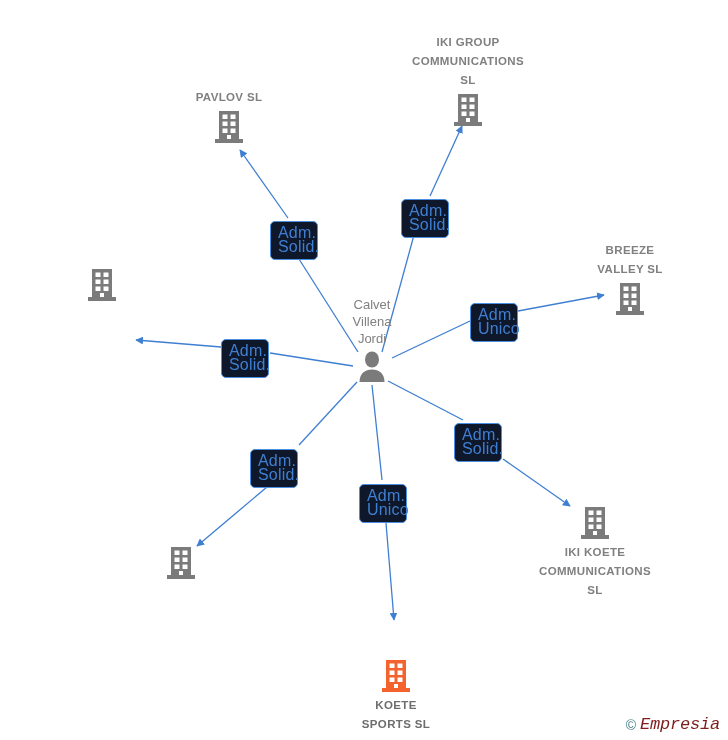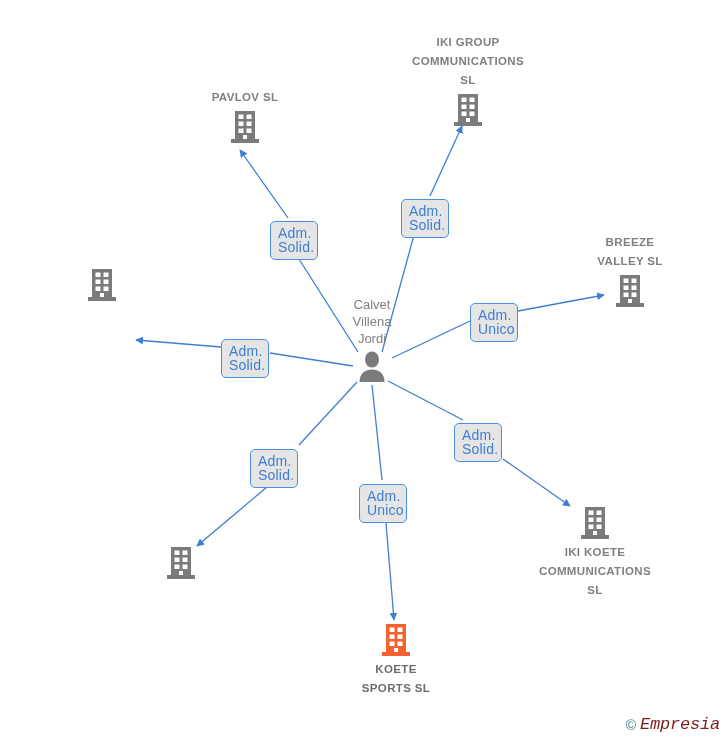--- a/index.html
+++ b/index.html
@@ -63,25 +63,25 @@
   .bld-body { fill: #7b7b7b; }
   .focus .bld-body { fill: #f4622d; }
 
   .person-glyph { display: block; }
   .person-glyph path, .person-glyph circle, .person-glyph ellipse { fill: #7b7b7b; }
 
   
   .edge-label {
     position: absolute;
     box-sizing: border-box;
-    background: #e5e5e5;
+    background: #0f172a;
     border: 1.4px solid #4a90e2;
     border-radius: 5px;
     color: #3f7fd1;
-    font-size: 14px;
+    font-size: 16px;
     line-height: 14px;
     letter-spacing: 0.2px;
     padding: 4px 7px 5px 7px;
     text-align: left;
     white-space: pre-line;
     width: 48px;
   }
   .watermark {
     position: absolute;
     right: 8px;
@@ -145,21 +145,21 @@
       <line x1="372" y1="385" x2="382" y2="480" stroke="#3f7fd1" stroke-width="1.3"></line>
       <line x1="386" y1="523" x2="394" y2="620" stroke="#3f7fd1" stroke-width="1.3" marker-end="url(#arrow)"></line>
     </g>
 
     <g>
       <line x1="388" y1="381" x2="463" y2="420" stroke="#3f7fd1" stroke-width="1.3"></line>
       <line x1="503" y1="459" x2="570" y2="506" stroke="#3f7fd1" stroke-width="1.3" marker-end="url(#arrow)"></line>
     </g>
   </svg>
 
-  <div class="node company label-top" style="left:245px; top:88px;justify-content:space-between;">
+  <div class="node company label-top" style="left:229px; top:88px;justify-content:space-between;">
     <div class="node-label">PAVLOV SL</div>
     <div class="node-icon">
       <svg class="bld" width="32" height="34" viewBox="0 0 32 34" xmlns="http://www.w3.org/2000/svg">
         <g class="bld-body">
           <rect x="6" y="1" width="20" height="28"></rect>
           <rect x="2" y="29" width="28" height="4"></rect>
         </g>
         <g fill="#ffffff">
           <rect x="9.5" y="4.5" width="5" height="4.5"></rect>
           <rect x="17.5" y="4.5" width="5" height="4.5"></rect>
@@ -189,21 +189,21 @@
           <rect x="9.5" y="11.5" width="5" height="4.5"></rect>
           <rect x="17.5" y="11.5" width="5" height="4.5"></rect>
           <rect x="9.5" y="18.5" width="5" height="4.5"></rect>
           <rect x="17.5" y="18.5" width="5" height="4.5"></rect>
           <rect x="14" y="25" width="4" height="4"></rect>
         </g>
       </svg>
     </div>
   </div>
 
-  <div class="node company label-top" style="left:630px; top:233px;">
+  <div class="node company label-top" style="left:630px; top:241px;">
     <div class="node-label">BREEZE
 VALLEY  SL</div>
     <div class="node-icon">
       <svg class="bld" width="32" height="34" viewBox="0 0 32 34" xmlns="http://www.w3.org/2000/svg">
         <g class="bld-body">
           <rect x="6" y="1" width="20" height="28"></rect>
           <rect x="2" y="29" width="28" height="4"></rect>
         </g>
         <g fill="#ffffff">
           <rect x="9.5" y="4.5" width="5" height="4.5"></rect>
@@ -251,21 +251,21 @@
           <rect x="9.5" y="11.5" width="5" height="4.5"></rect>
           <rect x="17.5" y="11.5" width="5" height="4.5"></rect>
           <rect x="9.5" y="18.5" width="5" height="4.5"></rect>
           <rect x="17.5" y="18.5" width="5" height="4.5"></rect>
           <rect x="14" y="25" width="4" height="4"></rect>
         </g>
       </svg>
     </div>
   </div>
 
-  <div class="node company focus label-bottom" style="left:396px; top:623px;">
+  <div class="node company focus label-bottom" style="left:396px; top:659px;">
     <div class="node-label">KOETE
 SPORTS  SL</div>
     <div class="node-icon">
       <svg class="bld" width="32" height="34" viewBox="0 0 32 34" xmlns="http://www.w3.org/2000/svg">
         <g class="bld-body">
           <rect x="6" y="1" width="20" height="28"></rect>
           <rect x="2" y="29" width="28" height="4"></rect>
         </g>
         <g fill="#ffffff">
           <rect x="9.5" y="4.5" width="5" height="4.5"></rect>

